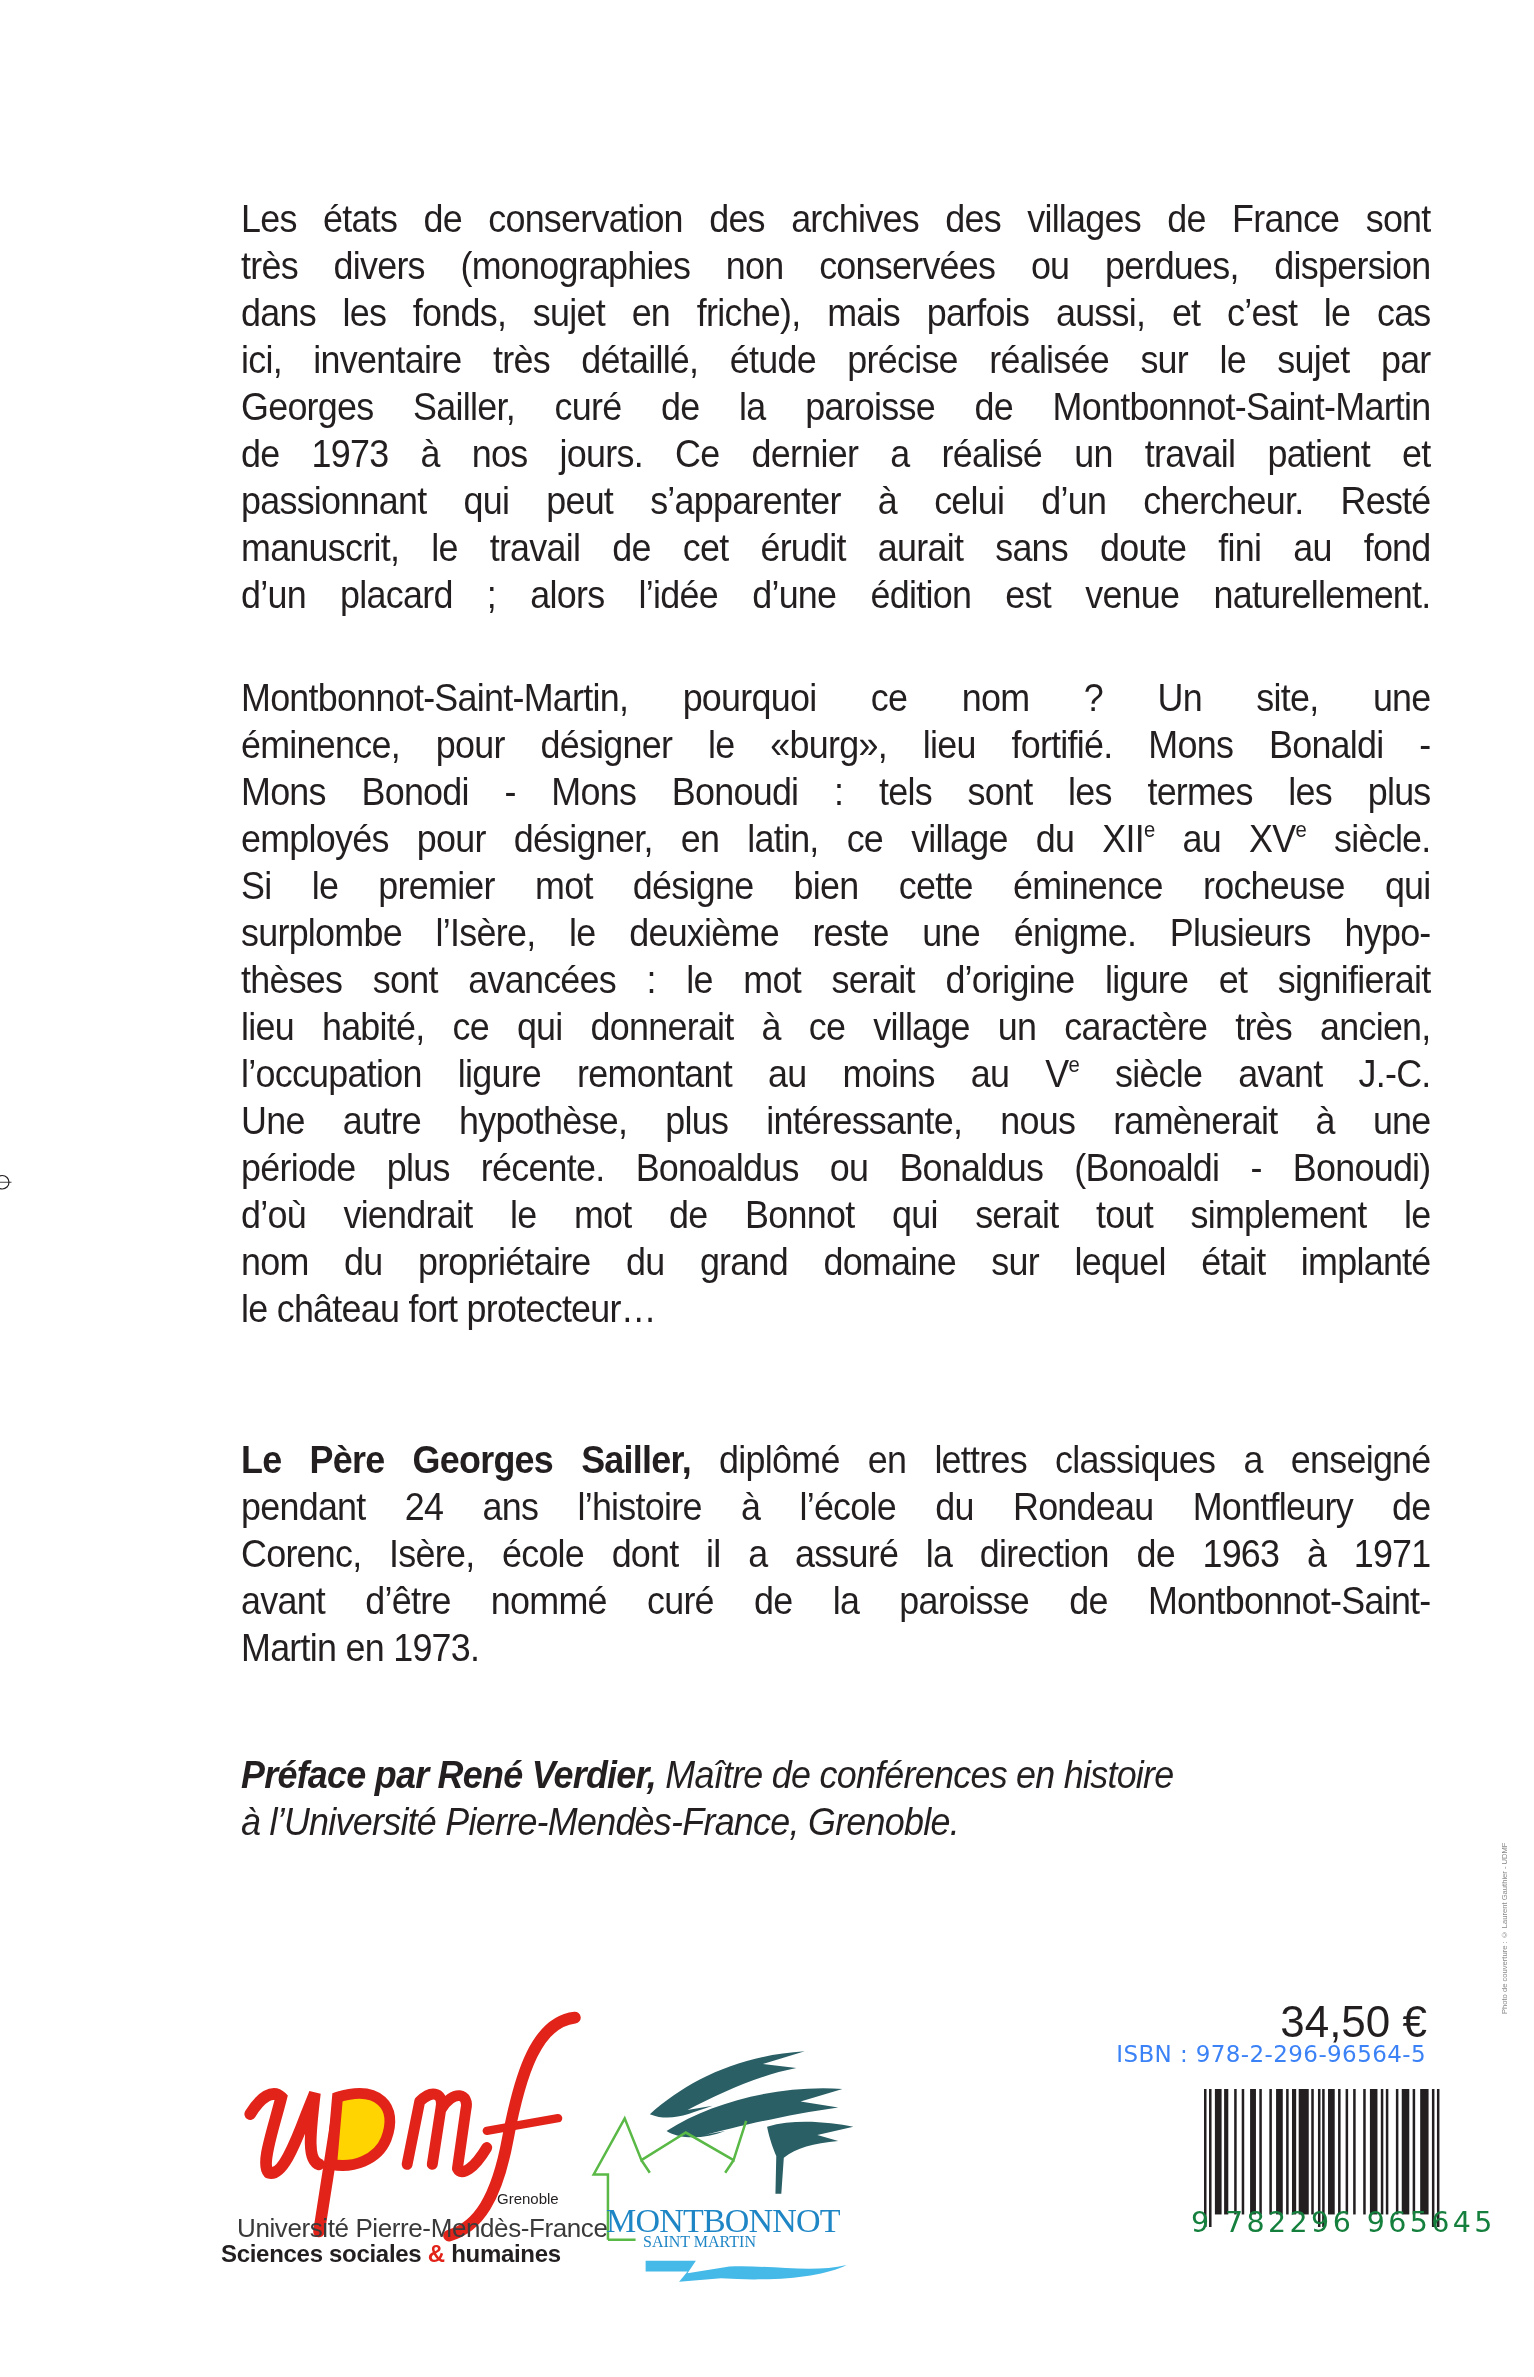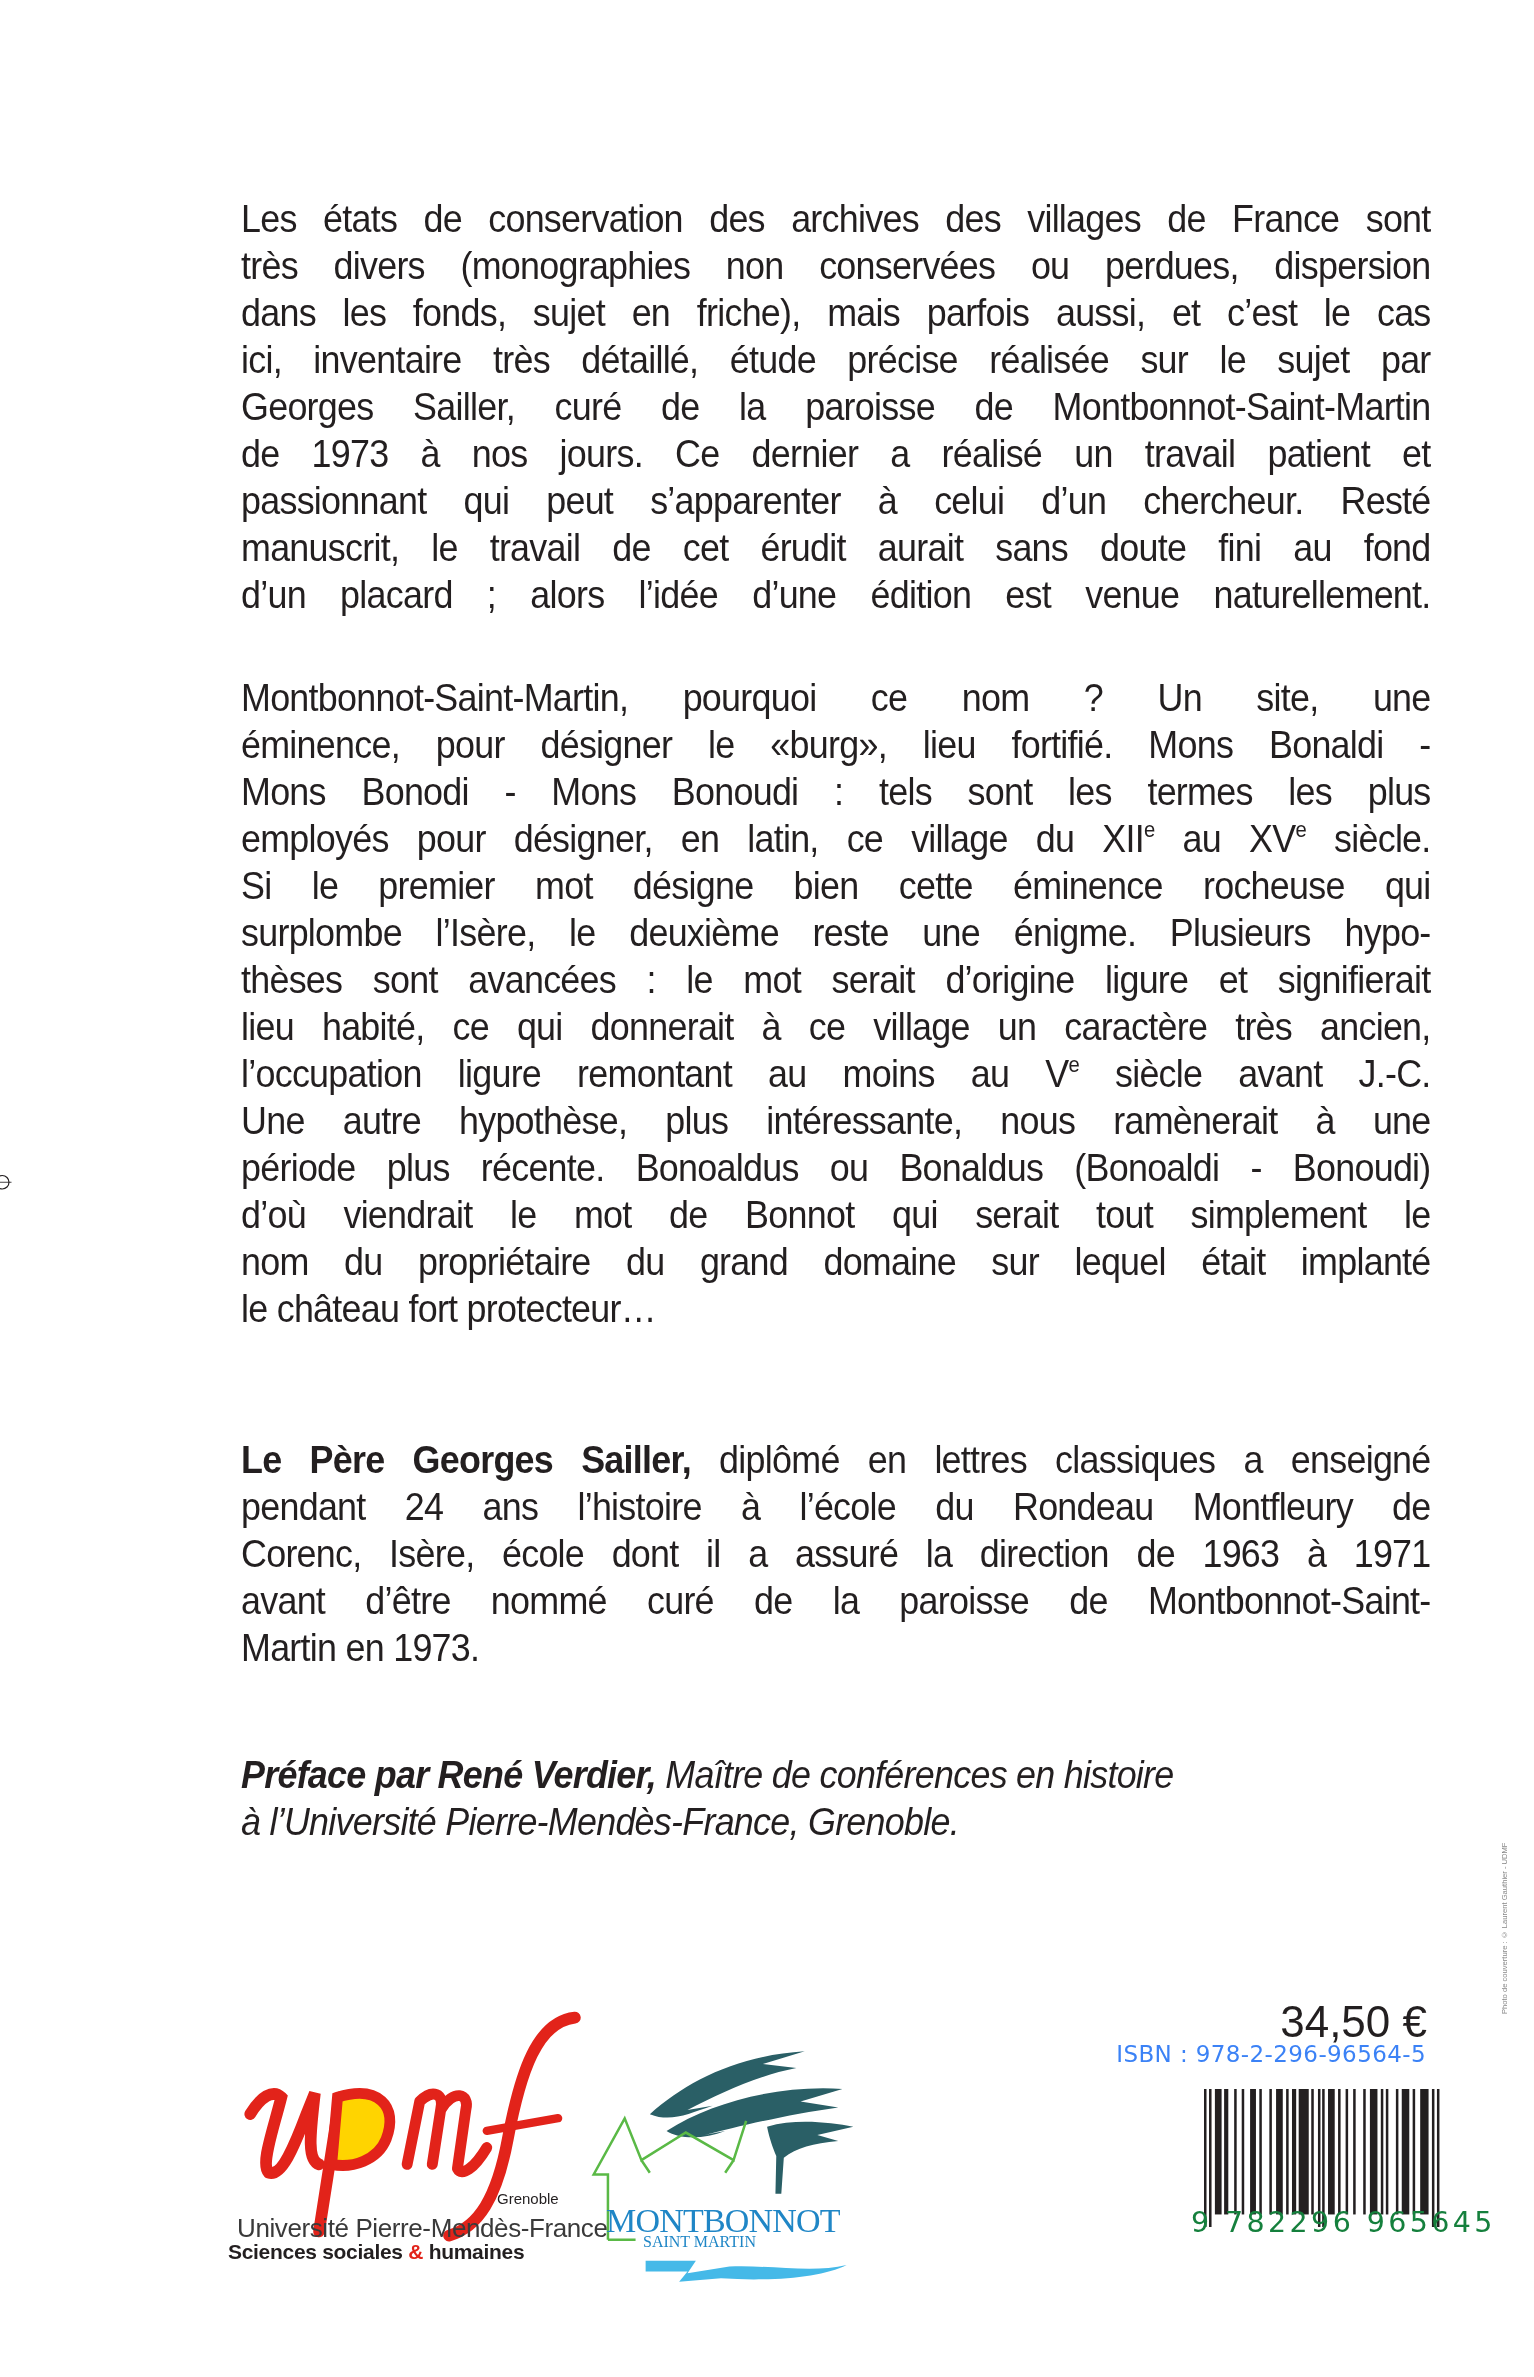--- a/index.html
+++ b/index.html
@@ -20,21 +20,21 @@
   .price { position: absolute; right: 107px; top: 1997px; font-family: Liberation Sans, sans-serif;
            font-size: 44px; color: #231f20; }
   .isbn { position: absolute; right: 108px; top: 2041px; font-family: "DejaVu Sans", sans-serif;
           font-size: 23px; color: #3b82f6; letter-spacing: 0.4px; }
   .barcode { position: absolute; left: 1204px; top: 2089px; width: 243px; height: 138px; }
   .barcode-digits { position: absolute; left: 1191px; top: 2206px; font-family: "DejaVu Sans", sans-serif;
                     font-size: 28.5px; color: #15803d; letter-spacing: 3.4px; background: transparent; }
   .upmf { position: absolute; left: 235px; top: 2005px; width: 361px; height: 260px; }
   .upmf-grenoble { position: absolute; left: 497px; top: 2190px; font-size: 15px; color: #231f20; }
   .upmf-univ { position: absolute; left: 237px; top: 2213px; font-size: 26px; color: #3a3a3a; letter-spacing: -0.4px; }
-  .upmf-sci { position: absolute; left: 228px; top: 2240px; font-size: 21px; font-weight: bold; color: #231f20; letter-spacing: -0.3px; }
+  .upmf-sci { position: absolute; left: 221px; top: 2240px; font-size: 24px; font-weight: bold; color: #231f20; letter-spacing: -0.3px; }
   .upmf-sci .amp { color: #e2231a; }
   .mont { position: absolute; left: 587px; top: 2030px; width: 268px; height: 252px; }
   .mont-name { position: absolute; left: 606px; top: 2202px; font-family: "Liberation Serif", serif; font-size: 34px;
                color: #1f86c6; letter-spacing: -0.8px; }
   .mont-sub { position: absolute; left: 643px; top: 2233px; font-family: "Liberation Serif", serif; font-size: 16px; color: #1f86c6; }
   .regmark { position: absolute; left: -6.7px; top: 1173px; width: 18.5px; height: 18.5px; }
   .side-credit { position: absolute; left: 1500px; top: 1804px; width: 10px; height: 210px; font-size: 7.6px; color: #888;
                  writing-mode: vertical-rl; transform: rotate(180deg); white-space: nowrap; }
 </style>
 </head>

